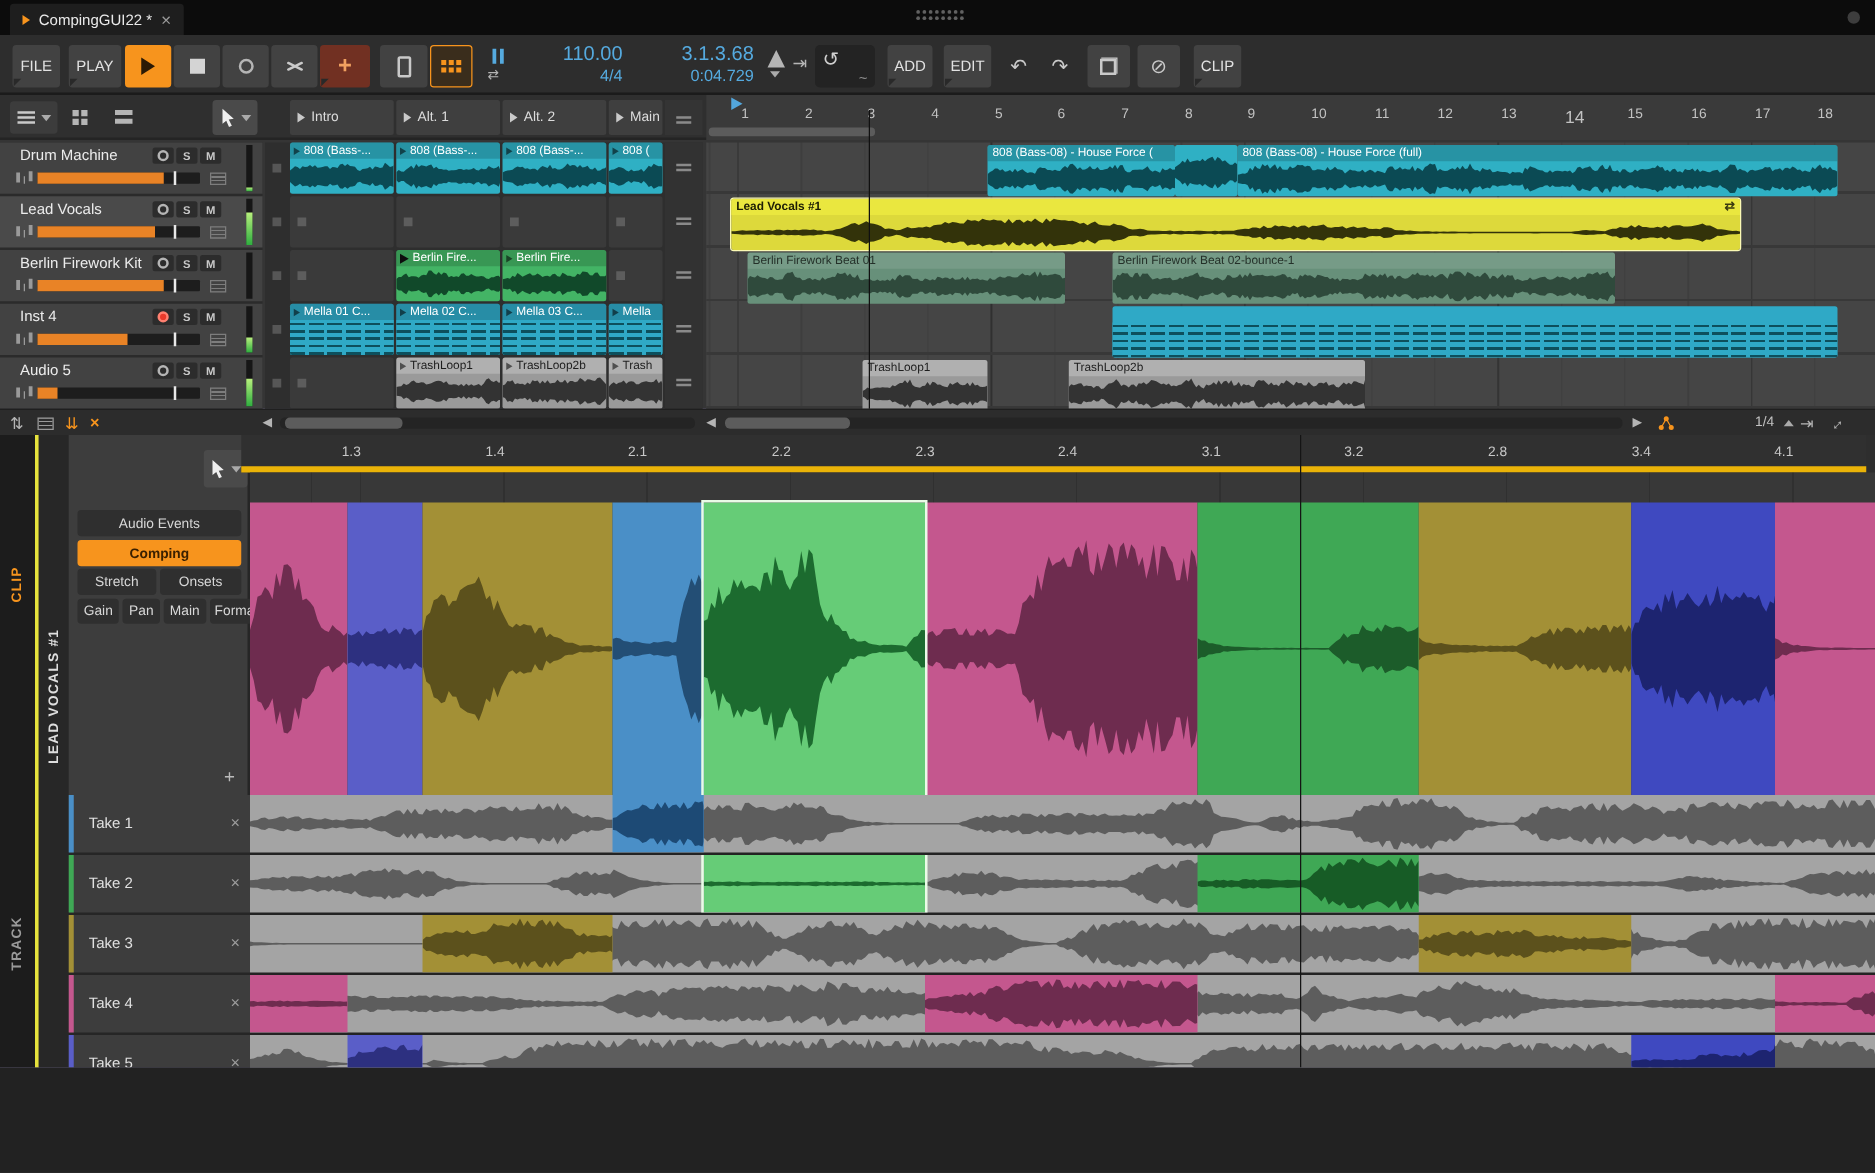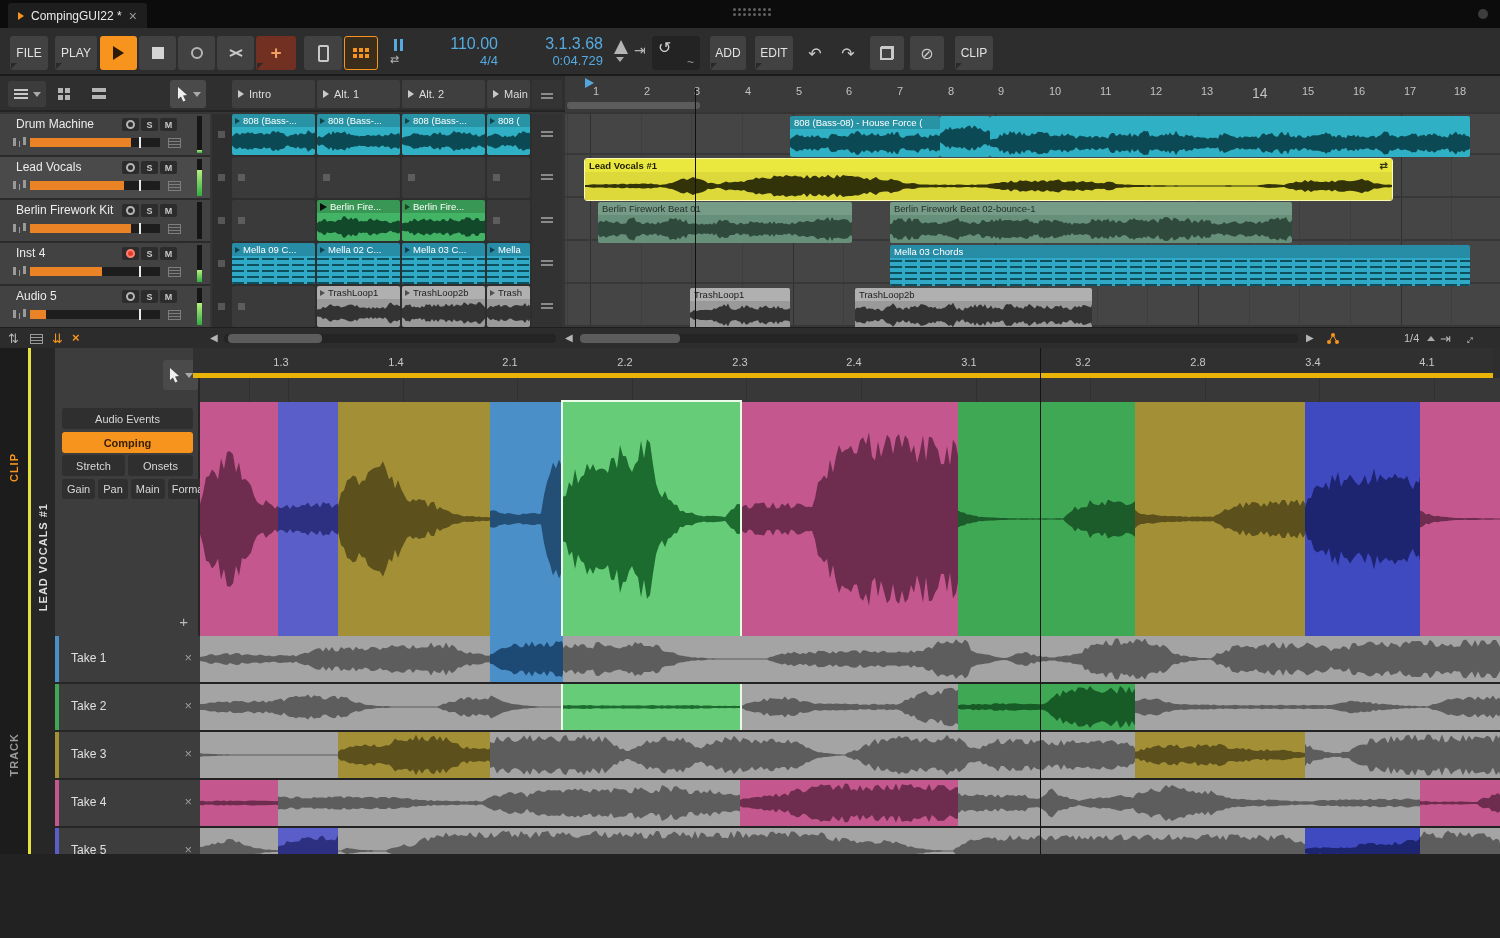--- a/index.html
+++ b/index.html
@@ -430,21 +430,21 @@
             </svg>
           </div>
         </div>
       <div class="lcell slot" style="left:275px;top:86px;width:43px">
           <i></i>
         </div>
 
       <div class="lcell" style="left:20px;top:129px;background:#2fa9c6">
           <div class="lclip-h">
             <span class="ltri"></span>
-            <span>Mella 09 C...</span>
+            <span>Mella 01 C...</span>
           </div>
           <div class="lclip-b chords"></div>
         </div>
       <div class="lcell" style="left:105px;top:129px;background:#2fa9c6">
           <div class="lclip-h">
             <span class="ltri"></span>
             <span>Mella 02 C...</span>
           </div>
           <div class="lclip-b chords"></div>
         </div>
@@ -520,20 +520,21 @@
           </div>
         </div>
       <div class="aclip" style="left:375px;top:2px;width:50px;background:#2fb0c4">
           <div class="aclip-b" style="top:3px">
             <svg class="wave" viewBox="0 0 50 38" preserveAspectRatio="none">
               <polygon points="0,14.8 2,13.4 4,12.0 6,9.5 8,11.1 10,7.8 12,10.7 14,9.9 16,9.5 18,9.2 20,9.9 22,8.0 24,9.9 26,8.2 28,7.1 30,6.4 32,9.8 34,6.5 36,7.8 38,10.2 40,9.1 42,11.1 44,12.8 46,12.7 48,10.9 50,12.6 50,25.4 48,27.1 46,25.3 44,25.2 42,26.9 40,28.9 38,27.8 36,30.2 34,31.5 32,28.2 30,31.6 28,30.9 26,29.8 24,28.1 22,30.0 20,28.1 18,28.8 16,28.5 14,28.1 12,27.3 10,30.2 8,26.9 6,28.5 4,26.0 2,24.6 0,23.2 " fill="#0b4a54"></polygon>
             </svg>
           </div>
         </div>
       <div class="aclip" style="left:425px;top:2px;width:480px;background:#2fb0c4">
+          <div class="aclip-h">808 (Bass-08) - House Force (full)</div>
           <div class="aclip-b">
             <svg class="wave" viewBox="0 0 480 28" preserveAspectRatio="none">
               <polygon points="0,10.7 2,10.3 4,9.8 6,9.9 8,9.0 10,5.2 12,7.3 14,3.5 16,5.6 18,6.1 20,2.1 22,3.9 24,2.5 26,6.0 28,3.9 30,2.4 32,6.4 34,3.8 36,6.6 38,6.8 40,6.7 42,4.0 44,5.5 46,4.8 48,2.8 50,3.1 52,3.0 54,4.3 56,3.5 58,4.0 60,7.2 62,7.2 64,6.4 66,6.5 68,7.0 70,7.5 72,4.6 74,7.1 76,6.2 78,4.4 80,6.4 82,6.5 84,7.2 86,9.7 88,8.1 90,6.5 92,7.3 94,7.3 96,8.1 98,8.2 100,6.8 102,9.0 104,7.7 106,6.8 108,7.5 110,9.1 112,7.6 114,8.1 116,8.8 118,9.5 120,5.5 122,4.1 124,4.1 126,7.0 128,6.2 130,4.5 132,6.5 134,5.8 136,6.6 138,6.6 140,3.8 142,7.9 144,5.2 146,6.1 148,7.7 150,4.6 152,3.5 154,1.7 156,2.5 158,2.1 160,7.8 162,6.2 164,7.3 166,7.7 168,7.5 170,6.3 172,5.6 174,6.8 176,4.4 178,6.6 180,3.5 182,6.2 184,5.7 186,1.7 188,5.6 190,7.2 192,7.0 194,8.3 196,5.4 198,6.5 200,7.0 202,6.2 204,8.8 206,8.6 208,7.7 210,8.4 212,8.6 214,8.5 216,8.9 218,10.1 220,8.4 222,8.9 224,8.7 226,8.7 228,9.7 230,5.1 232,6.7 234,3.9 236,4.7 238,5.4 240,6.5 242,7.2 244,7.4 246,8.7 248,8.9 250,7.2 252,8.9 254,7.7 256,7.6 258,7.7 260,8.2 262,7.6 264,8.1 266,7.3 268,9.6 270,8.1 272,4.9 274,4.3 276,6.2 278,5.2 280,4.8 282,4.0 284,6.6 286,7.8 288,7.4 290,4.3 292,2.7 294,6.1 296,6.2 298,2.8 300,7.6 302,8.0 304,7.1 306,9.1 308,6.4 310,6.3 312,8.1 314,9.1 316,8.6 318,6.6 320,8.0 322,6.5 324,6.2 326,6.6 328,6.3 330,5.9 332,5.1 334,5.3 336,3.2 338,4.9 340,4.6 342,7.7 344,6.8 346,8.5 348,6.3 350,6.0 352,8.6 354,8.0 356,9.2 358,6.1 360,6.9 362,6.9 364,5.7 366,8.2 368,5.9 370,8.6 372,7.4 374,7.7 376,8.6 378,8.7 380,7.5 382,7.1 384,6.8 386,9.1 388,7.3 390,6.4 392,5.0 394,2.6 396,2.7 398,2.9 400,7.3 402,6.0 404,7.1 406,7.5 408,9.1 410,7.2 412,6.7 414,7.6 416,7.2 418,6.5 420,6.1 422,4.6 424,5.0 426,4.5 428,7.9 430,6.6 432,6.4 434,5.5 436,7.6 438,5.3 440,5.1 442,6.2 444,4.2 446,5.2 448,7.0 450,6.5 452,8.3 454,7.3 456,8.2 458,8.6 460,4.5 462,6.3 464,4.2 466,2.5 468,5.7 470,4.8 472,6.6 474,4.4 476,6.8 478,7.1 480,8.4 480,19.6 478,20.9 476,21.2 474,23.6 472,21.4 470,23.2 468,22.3 466,25.5 464,23.8 462,21.7 460,23.5 458,19.4 456,19.8 454,20.7 452,19.7 450,21.5 448,21.0 446,22.8 444,23.8 442,21.8 440,22.9 438,22.7 436,20.4 434,22.5 432,21.6 430,21.4 428,20.1 426,23.5 424,23.0 422,23.4 420,21.9 418,21.5 416,20.8 414,20.4 412,21.3 410,20.8 408,18.9 406,20.5 404,20.9 402,22.0 400,20.7 398,25.1 396,25.3 394,25.4 392,23.0 390,21.6 388,20.7 386,18.9 384,21.2 382,20.9 380,20.5 378,19.3 376,19.4 374,20.3 372,20.6 370,19.4 368,22.1 366,19.8 364,22.3 362,21.1 360,21.1 358,21.9 356,18.8 354,20.0 352,19.4 350,22.0 348,21.7 346,19.5 344,21.2 342,20.3 340,23.4 338,23.1 336,24.8 334,22.7 332,22.9 330,22.1 328,21.7 326,21.4 324,21.8 322,21.5 320,20.0 318,21.4 316,19.4 314,18.9 312,19.9 310,21.7 308,21.6 306,18.9 304,20.9 302,20.0 300,20.4 298,25.2 296,21.8 294,21.9 292,25.3 290,23.7 288,20.6 286,20.2 284,21.4 282,24.0 280,23.2 278,22.8 276,21.8 274,23.7 272,23.1 270,19.9 268,18.4 266,20.7 264,19.9 262,20.4 260,19.8 258,20.3 256,20.4 254,20.3 252,19.1 250,20.8 248,19.1 246,19.3 244,20.6 242,20.8 240,21.5 238,22.6 236,23.3 234,24.1 232,21.3 230,22.9 228,18.3 226,19.3 224,19.3 222,19.1 220,19.6 218,17.9 216,19.1 214,19.5 212,19.4 210,19.6 208,20.3 206,19.4 204,19.2 202,21.8 200,21.0 198,21.5 196,22.6 194,19.7 192,21.0 190,20.8 188,22.4 186,26.3 184,22.3 182,21.8 180,24.5 178,21.4 176,23.6 174,21.2 172,22.4 170,21.7 168,20.5 166,20.3 164,20.7 162,21.8 160,20.2 158,25.9 156,25.5 154,26.3 152,24.5 150,23.4 148,20.3 146,21.9 144,22.8 142,20.1 140,24.2 138,21.4 136,21.4 134,22.2 132,21.5 130,23.5 128,21.8 126,21.0 124,23.9 122,23.9 120,22.5 118,18.5 116,19.2 114,19.9 112,20.4 110,18.9 108,20.5 106,21.2 104,20.3 102,19.0 100,21.2 98,19.8 96,19.9 94,20.7 92,20.7 90,21.5 88,19.9 86,18.3 84,20.8 82,21.5 80,21.6 78,23.6 76,21.8 74,20.9 72,23.4 70,20.5 68,21.0 66,21.5 64,21.6 62,20.8 60,20.8 58,24.0 56,24.5 54,23.7 52,25.0 50,24.9 48,25.2 46,23.2 44,22.5 42,24.0 40,21.3 38,21.2 36,21.4 34,24.2 32,21.6 30,25.6 28,24.1 26,22.0 24,25.5 22,24.1 20,25.9 18,21.9 16,22.4 14,24.5 12,20.7 10,22.8 8,19.0 6,18.1 4,18.2 2,17.7 0,17.3 " fill="#0b4a54"></polygon>
             </svg>
           </div>
         </div>
 
       <div class="aclip" style="left:20px;top:45px;width:807px;background:#ddd93b;outline:1px solid #fbf9b4;z-index:2">
         <div class="aclip-h" style="background:#eae73f;color:#1d1d05;font-weight:bold">
           <span>Lead Vocals #1</span>
@@ -557,21 +558,20 @@
       <div class="aclip" style="left:325px;top:88px;width:402px;background:#67907a">
           <div class="aclip-h" style="color:#243029;background:rgba(255,255,255,.10)"><span>Berlin Firework Beat 02-bounce-1</span></div>
           <div class="aclip-b">
             <svg class="wave" viewBox="0 0 402 28" preserveAspectRatio="none">
               <polygon points="0,9.0 2,8.8 4,4.8 6,5.4 8,3.2 10,3.7 12,3.5 14,6.2 16,7.0 18,3.5 20,3.1 22,6.8 24,3.8 26,3.9 28,3.7 30,6.4 32,8.5 34,7.9 36,7.3 38,8.6 40,7.7 42,7.4 44,7.6 46,6.9 48,9.1 50,8.9 52,8.6 54,7.0 56,8.1 58,6.4 60,6.6 62,5.5 64,5.1 66,4.0 68,3.0 70,6.7 72,6.1 74,7.1 76,7.3 78,7.9 80,9.0 82,7.4 84,7.0 86,8.2 88,9.3 90,8.3 92,5.0 94,5.3 96,7.1 98,7.1 100,6.4 102,4.2 104,7.3 106,4.5 108,6.3 110,2.9 112,6.0 114,5.3 116,5.0 118,5.2 120,4.8 122,5.8 124,6.0 126,5.5 128,5.3 130,6.4 132,5.6 134,5.1 136,4.1 138,4.6 140,6.9 142,6.3 144,8.4 146,7.7 148,8.8 150,5.0 152,6.2 154,4.3 156,5.5 158,5.2 160,6.1 162,7.5 164,4.8 166,5.1 168,5.8 170,6.5 172,6.6 174,8.3 176,7.3 178,8.8 180,7.6 182,9.9 184,7.9 186,8.2 188,8.2 190,8.9 192,8.1 194,8.3 196,9.1 198,8.3 200,7.5 202,3.7 204,5.1 206,6.2 208,4.2 210,5.0 212,6.7 214,4.4 216,5.6 218,3.6 220,7.3 222,5.6 224,5.3 226,8.3 228,6.0 230,5.5 232,7.3 234,7.9 236,7.5 238,6.1 240,4.1 242,4.9 244,3.0 246,5.1 248,5.1 250,5.6 252,4.5 254,6.4 256,5.0 258,7.0 260,5.7 262,4.4 264,4.2 266,6.0 268,8.0 270,3.6 272,4.5 274,2.4 276,2.1 278,2.3 280,3.9 282,6.1 284,2.5 286,3.5 288,4.5 290,6.5 292,5.5 294,6.5 296,4.4 298,3.0 300,5.0 302,8.3 304,5.6 306,6.0 308,8.0 310,6.0 312,4.1 314,7.1 316,5.0 318,5.5 320,5.2 322,9.2 324,8.2 326,9.0 328,9.8 330,9.2 332,9.0 334,6.9 336,8.7 338,8.6 340,7.7 342,6.9 344,6.6 346,6.4 348,8.2 350,8.7 352,8.4 354,7.4 356,6.0 358,6.9 360,6.4 362,7.1 364,7.8 366,9.0 368,7.3 370,6.2 372,8.4 374,6.9 376,6.3 378,6.8 380,3.8 382,3.8 384,4.5 386,3.4 388,2.6 390,4.9 392,3.6 394,3.5 396,2.1 398,6.0 400,7.5 402,5.2 402,22.8 400,20.5 398,22.0 396,25.9 394,24.5 392,24.4 390,23.1 388,25.4 386,24.6 384,23.5 382,24.2 380,24.2 378,21.2 376,21.7 374,21.1 372,19.6 370,21.8 368,20.7 366,19.0 364,20.2 362,20.9 360,21.6 358,21.1 356,22.0 354,20.6 352,19.6 350,19.3 348,19.8 346,21.6 344,21.4 342,21.1 340,20.3 338,19.4 336,19.3 334,21.1 332,19.0 330,18.8 328,18.2 326,19.0 324,19.8 322,18.8 320,22.8 318,22.5 316,23.0 314,20.9 312,23.9 310,22.0 308,20.0 306,22.0 304,22.4 302,19.7 300,23.0 298,25.0 296,23.6 294,21.5 292,22.5 290,21.5 288,23.5 286,24.5 284,25.5 282,21.9 280,24.1 278,25.7 276,25.9 274,25.6 272,23.5 270,24.4 268,20.0 266,22.0 264,23.8 262,23.6 260,22.3 258,21.0 256,23.0 254,21.6 252,23.5 250,22.4 248,22.9 246,22.9 244,25.0 242,23.1 240,23.9 238,21.9 236,20.5 234,20.1 232,20.7 230,22.5 228,22.0 226,19.7 224,22.7 222,22.4 220,20.7 218,24.4 216,22.4 214,23.6 212,21.3 210,23.0 208,23.8 206,21.8 204,22.9 202,24.3 200,20.5 198,19.7 196,18.9 194,19.7 192,19.9 190,19.1 188,19.8 186,19.8 184,20.1 182,18.1 180,20.4 178,19.2 176,20.7 174,19.7 172,21.4 170,21.5 168,22.2 166,22.9 164,23.2 162,20.5 160,21.9 158,22.8 156,22.5 154,23.7 152,21.8 150,23.0 148,19.2 146,20.3 144,19.6 142,21.7 140,21.1 138,23.4 136,23.9 134,22.9 132,22.4 130,21.6 128,22.7 126,22.5 124,22.0 122,22.2 120,23.2 118,22.8 116,23.0 114,22.7 112,22.0 110,25.1 108,21.7 106,23.5 104,20.7 102,23.8 100,21.6 98,20.9 96,20.9 94,22.7 92,23.0 90,19.7 88,18.7 86,19.8 84,21.0 82,20.6 80,19.0 78,20.1 76,20.7 74,20.9 72,21.9 70,21.3 68,25.0 66,24.0 64,22.9 62,22.5 60,21.4 58,21.6 56,19.9 54,21.0 52,19.4 50,19.1 48,18.9 46,21.1 44,20.4 42,20.6 40,20.3 38,19.4 36,20.7 34,20.1 32,19.5 30,21.6 28,24.3 26,24.1 24,24.2 22,21.2 20,24.9 18,24.5 16,21.0 14,21.8 12,24.5 10,24.3 8,24.8 6,22.6 4,23.2 2,19.2 0,19.0 " fill="#2f4a3c"></polygon>
             </svg>
           </div>
         </div>
 
       <div class="aclip" style="left:325px;top:131px;width:580px;background:#2fa9c6">
-          <div class="aclip-h"><span>Mella 03 Chords</span></div>
           <div class="aclip-b chords"></div>
         </div>
 
       <div class="aclip" style="left:125px;top:174px;width:100px;background:#9a9a9a">
           <div class="aclip-h" style="color:#1d1d1d;background:rgba(255,255,255,.22)"><span>TrashLoop1</span></div>
           <div class="aclip-b">
             <svg class="wave" viewBox="0 0 100 28" preserveAspectRatio="none">
               <polygon points="0,11.8 2,10.8 4,8.9 6,10.0 8,9.8 10,9.1 12,8.9 14,9.1 16,8.8 18,8.9 20,8.9 22,9.3 24,7.2 26,7.9 28,6.6 30,5.4 32,5.4 34,3.2 36,5.6 38,2.6 40,7.0 42,8.4 44,8.8 46,9.1 48,7.8 50,7.5 52,4.6 54,7.3 56,4.3 58,5.0 60,6.7 62,6.5 64,7.7 66,8.3 68,8.8 70,5.4 72,6.7 74,5.6 76,4.6 78,6.5 80,7.2 82,7.0 84,5.2 86,8.0 88,4.7 90,7.3 92,6.7 94,8.4 96,8.6 98,8.3 100,7.3 100,20.7 98,19.7 96,19.4 94,19.6 92,21.3 90,20.7 88,23.3 86,20.0 84,22.8 82,21.0 80,20.8 78,21.5 76,23.4 74,22.4 72,21.3 70,22.6 68,19.2 66,19.7 64,20.3 62,21.5 60,21.3 58,23.0 56,23.7 54,20.7 52,23.4 50,20.5 48,20.2 46,18.9 44,19.2 42,19.6 40,21.0 38,25.4 36,22.4 34,24.8 32,22.6 30,22.6 28,21.4 26,20.1 24,20.8 22,18.7 20,19.1 18,19.1 16,19.2 14,18.9 12,19.1 10,18.9 8,18.2 6,18.0 4,19.1 2,17.2 0,16.2 " fill="#333333"></polygon>
             </svg>
           </div>

